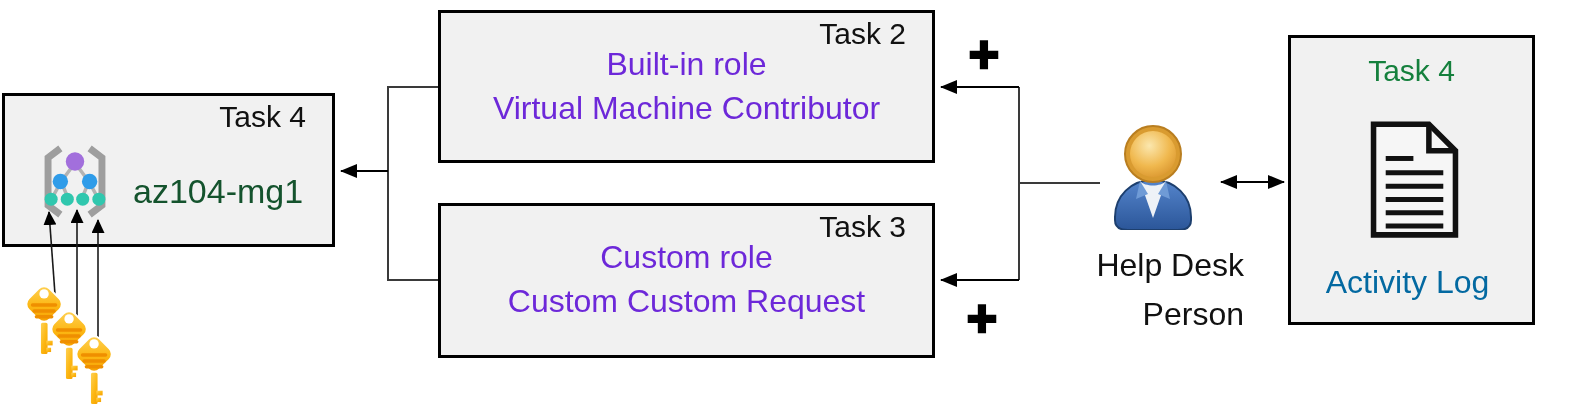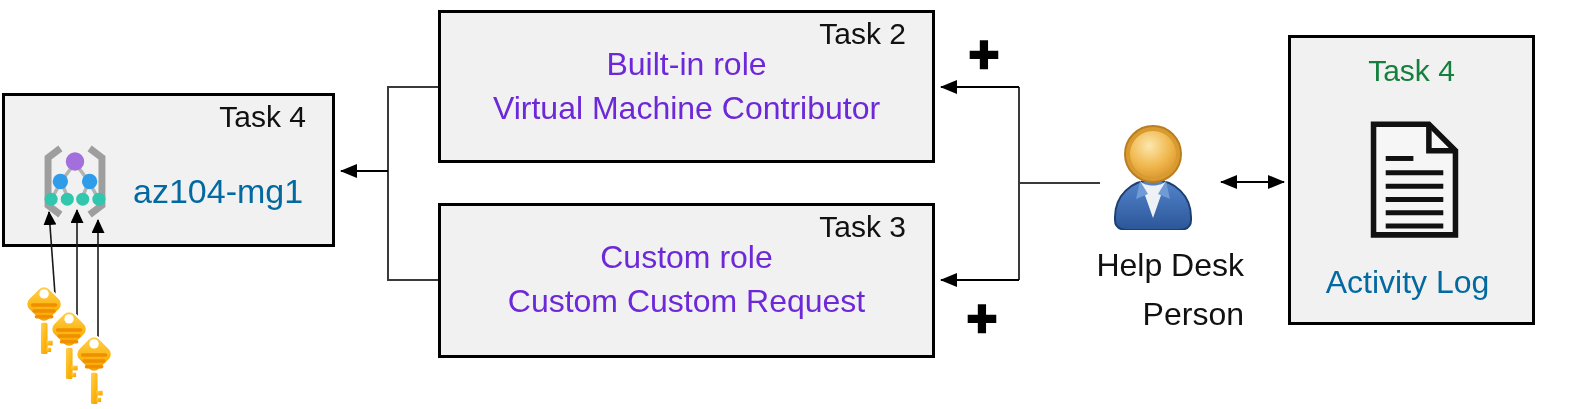--- a/index.html
+++ b/index.html
@@ -8,21 +8,21 @@
     font-family:"Liberation Sans", sans-serif;color:#111;overflow:hidden;
   }
   .task-box{
     position:absolute;background:#f1f1f1;border:3px solid #000;
     box-sizing:border-box;z-index:1;
   }
   .corner-label{position:absolute;top:4px;right:26px;font-size:30px;color:#111;white-space:nowrap;}
   .center-label{position:absolute;top:16px;left:0;right:0;text-align:center;font-size:30px;color:#15803d;}
   .role-lines{position:absolute;top:29px;left:0;right:0;text-align:center;font-size:32px;line-height:44px;color:#6d28d9;}
   .mg-icon{position:absolute;left:31px;top:47px;width:78px;height:77px;}
-  .mg-name{position:absolute;left:128px;top:76px;font-size:34px;color:#0369a1;white-space:nowrap;}
+  .mg-name{position:absolute;left:128px;top:76px;font-size:34px;color:#14532d;white-space:nowrap;}
   .doc-icon{position:absolute;left:77px;top:80px;width:93px;height:123px;}
   .t4-caption{position:absolute;top:226px;left:0;right:8px;text-align:center;font-size:32px;color:#0369a1;}
   .overlay{position:absolute;left:0;top:0;width:1571px;height:409px;z-index:5;pointer-events:none;}
   .keys{position:absolute;left:10px;top:274px;width:150px;height:135px;z-index:6;pointer-events:none;}
   .person{position:absolute;left:1103px;top:124px;width:100px;height:106px;z-index:4;}
   .actor-label{position:absolute;left:1062px;top:241px;width:182px;text-align:right;font-size:32px;line-height:49px;color:#111;z-index:4;}
   .plus{
     position:absolute;width:52px;text-align:center;font-size:52px;line-height:58px;
     font-weight:700;color:#000;-webkit-text-stroke:2.5px #000;z-index:7;
   }

